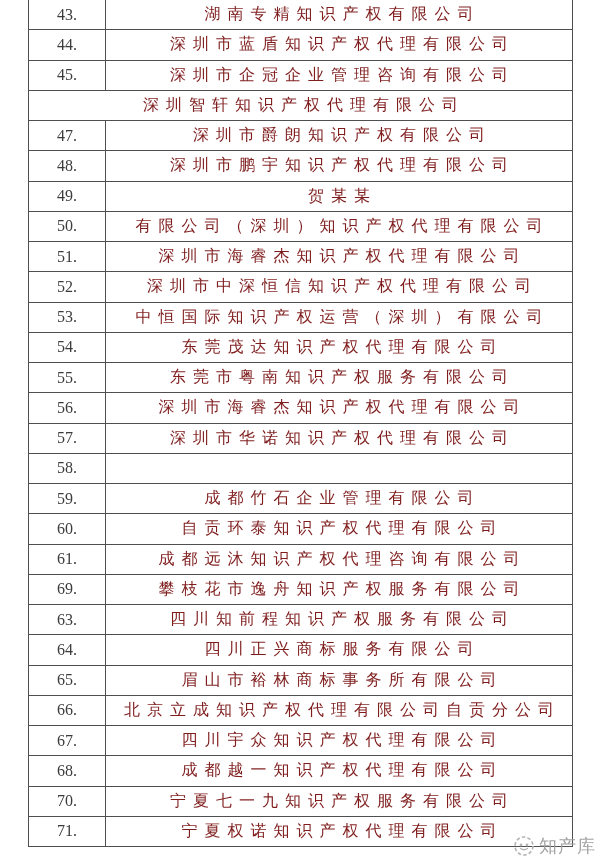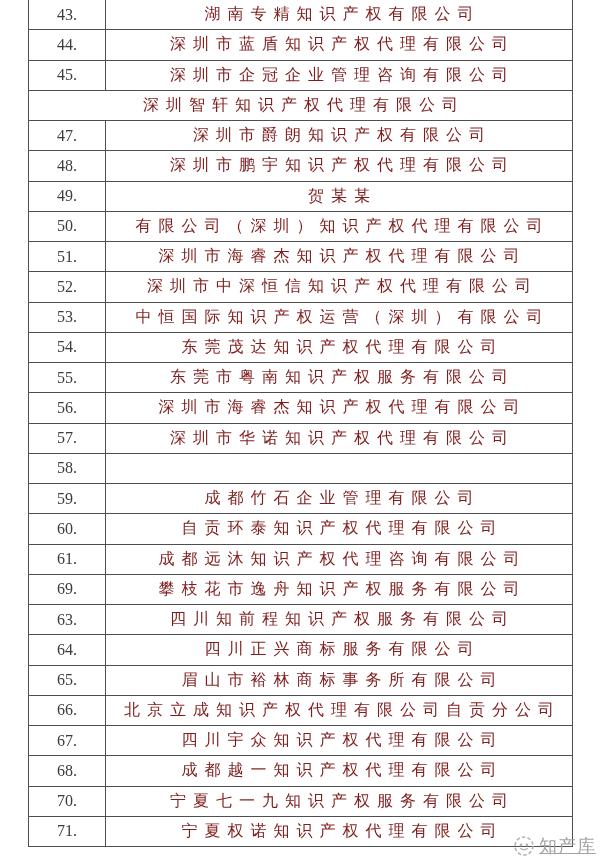--- a/index.html
+++ b/index.html
@@ -62,21 +62,20 @@
     font-family: "Liberation Serif", "DejaVu Serif", serif;
   }
   .watermark {
     position: absolute;
     right: 5px;
     bottom: 8px;
     display: flex;
     align-items: center;
     gap: 4px;
     color: #a3a3a3;
-    text-decoration: underline;
   }
   .wm-icon {
     width: 22px;
     height: 22px;
     display: inline-flex;
     align-items: center;
     justify-content: center;
   }
   .wm-text {
     font-size: 18px;

